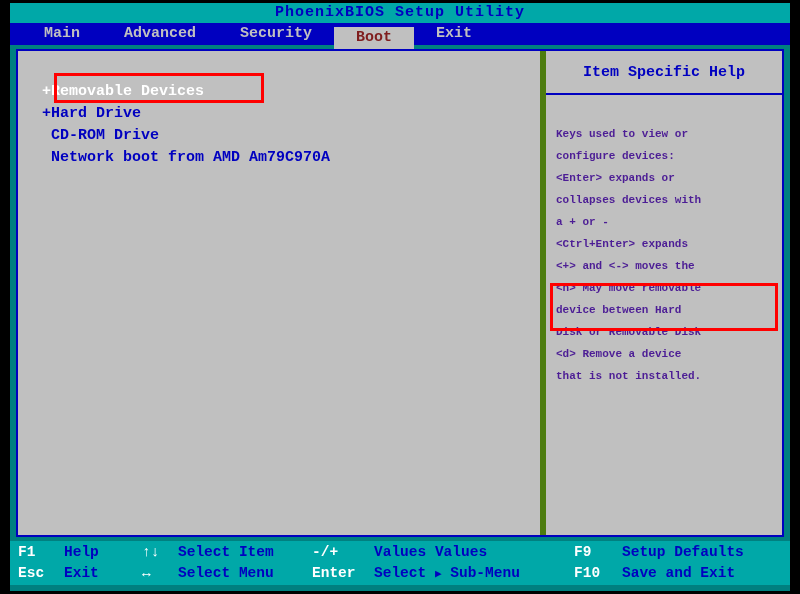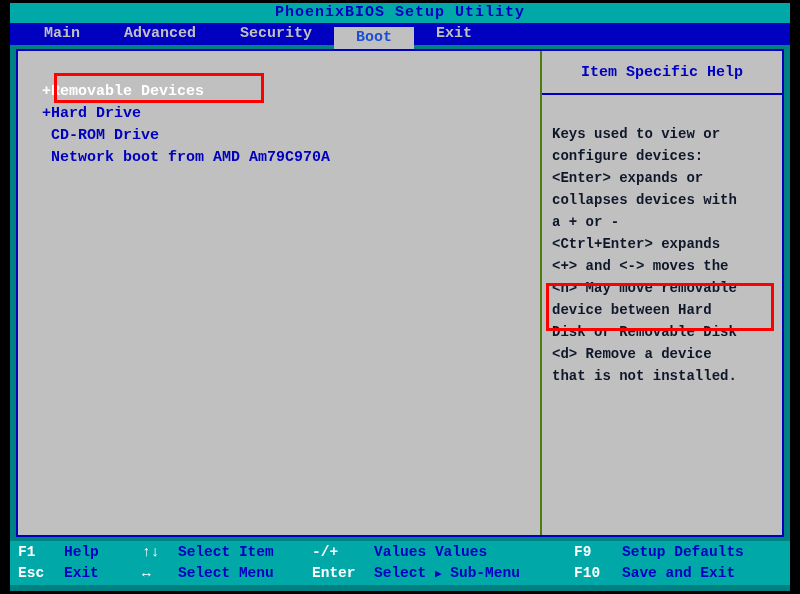--- a/index.html
+++ b/index.html
@@ -30,58 +30,58 @@
     color: #c0c0c0;
     padding-left: 12px;
   }
   .menu-item {
     padding: 0 22px;
     height: 22px;
     line-height: 22px;
   }
   .menu-item.active {
     background: #c0c0c0;
-    color: #1d4ed8;
+    color: #7f1d1d;
     margin-top: 8px;
   }
 
   .work-area {
     position: absolute;
     left: 6px; right: 6px;
     top: 46px;
     bottom: 54px;
     background: #c0c0c0;
     border: 2px solid #0000c0;
     display: flex;
   }
   .left-pane {
     flex: 1;
     padding: 30px 4px 6px 24px;
     position: relative;
   }
   .right-pane {
     width: 242px;
-    border-left: 2px solid #4d7c0f;
+    border-left: 6px solid #4d7c0f;
     display: flex;
     flex-direction: column;
   }
   .help-title {
     height: 44px;
     border-bottom: 2px solid #0000c0;
     display: flex;
     align-items: center;
     justify-content: center;
     color: #0000c0;
   }
   .help-body {
     flex: 1;
     padding: 28px 6px 6px 10px;
-    color: #0f172a;
+    color: #4c1d95;
     line-height: 22px;
-    font-size: 14px;
+    font-size: 11px;
     position: relative;
   }
 
   .boot-line {
     color: #0000c0;
     line-height: 22px;
     white-space: pre;
   }
   .boot-line.selected {
     background: #c0c0c0;

